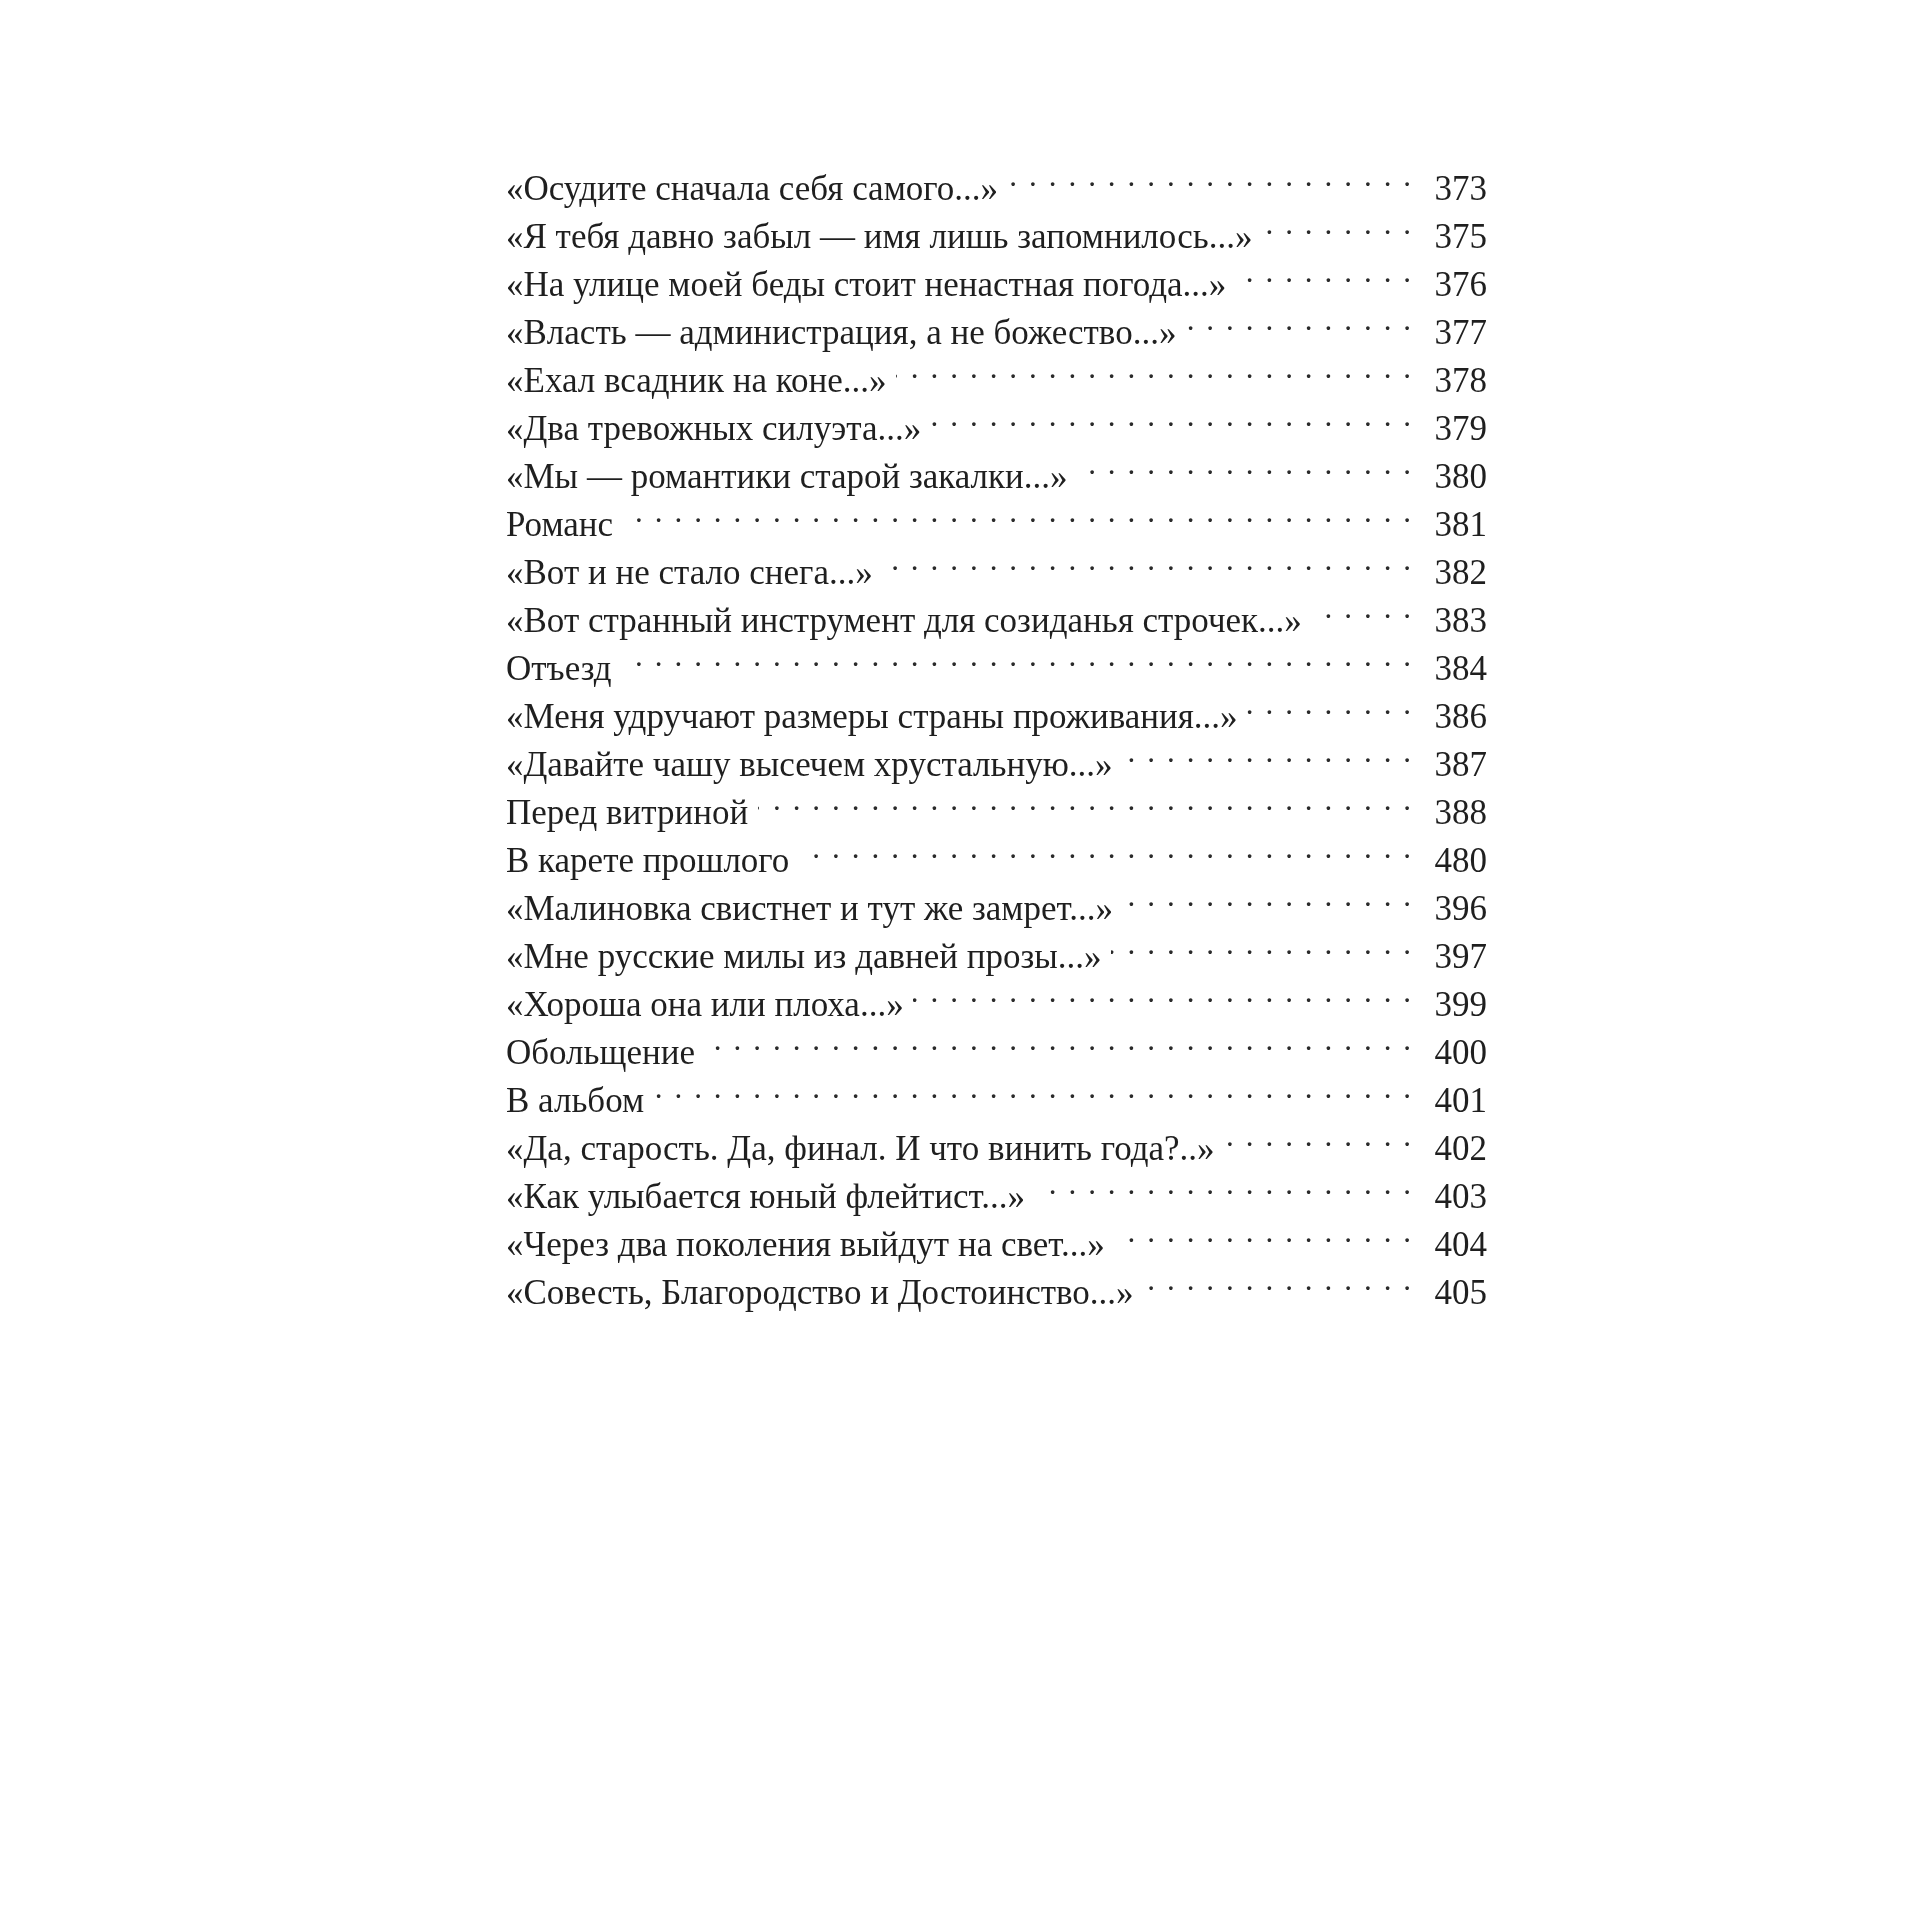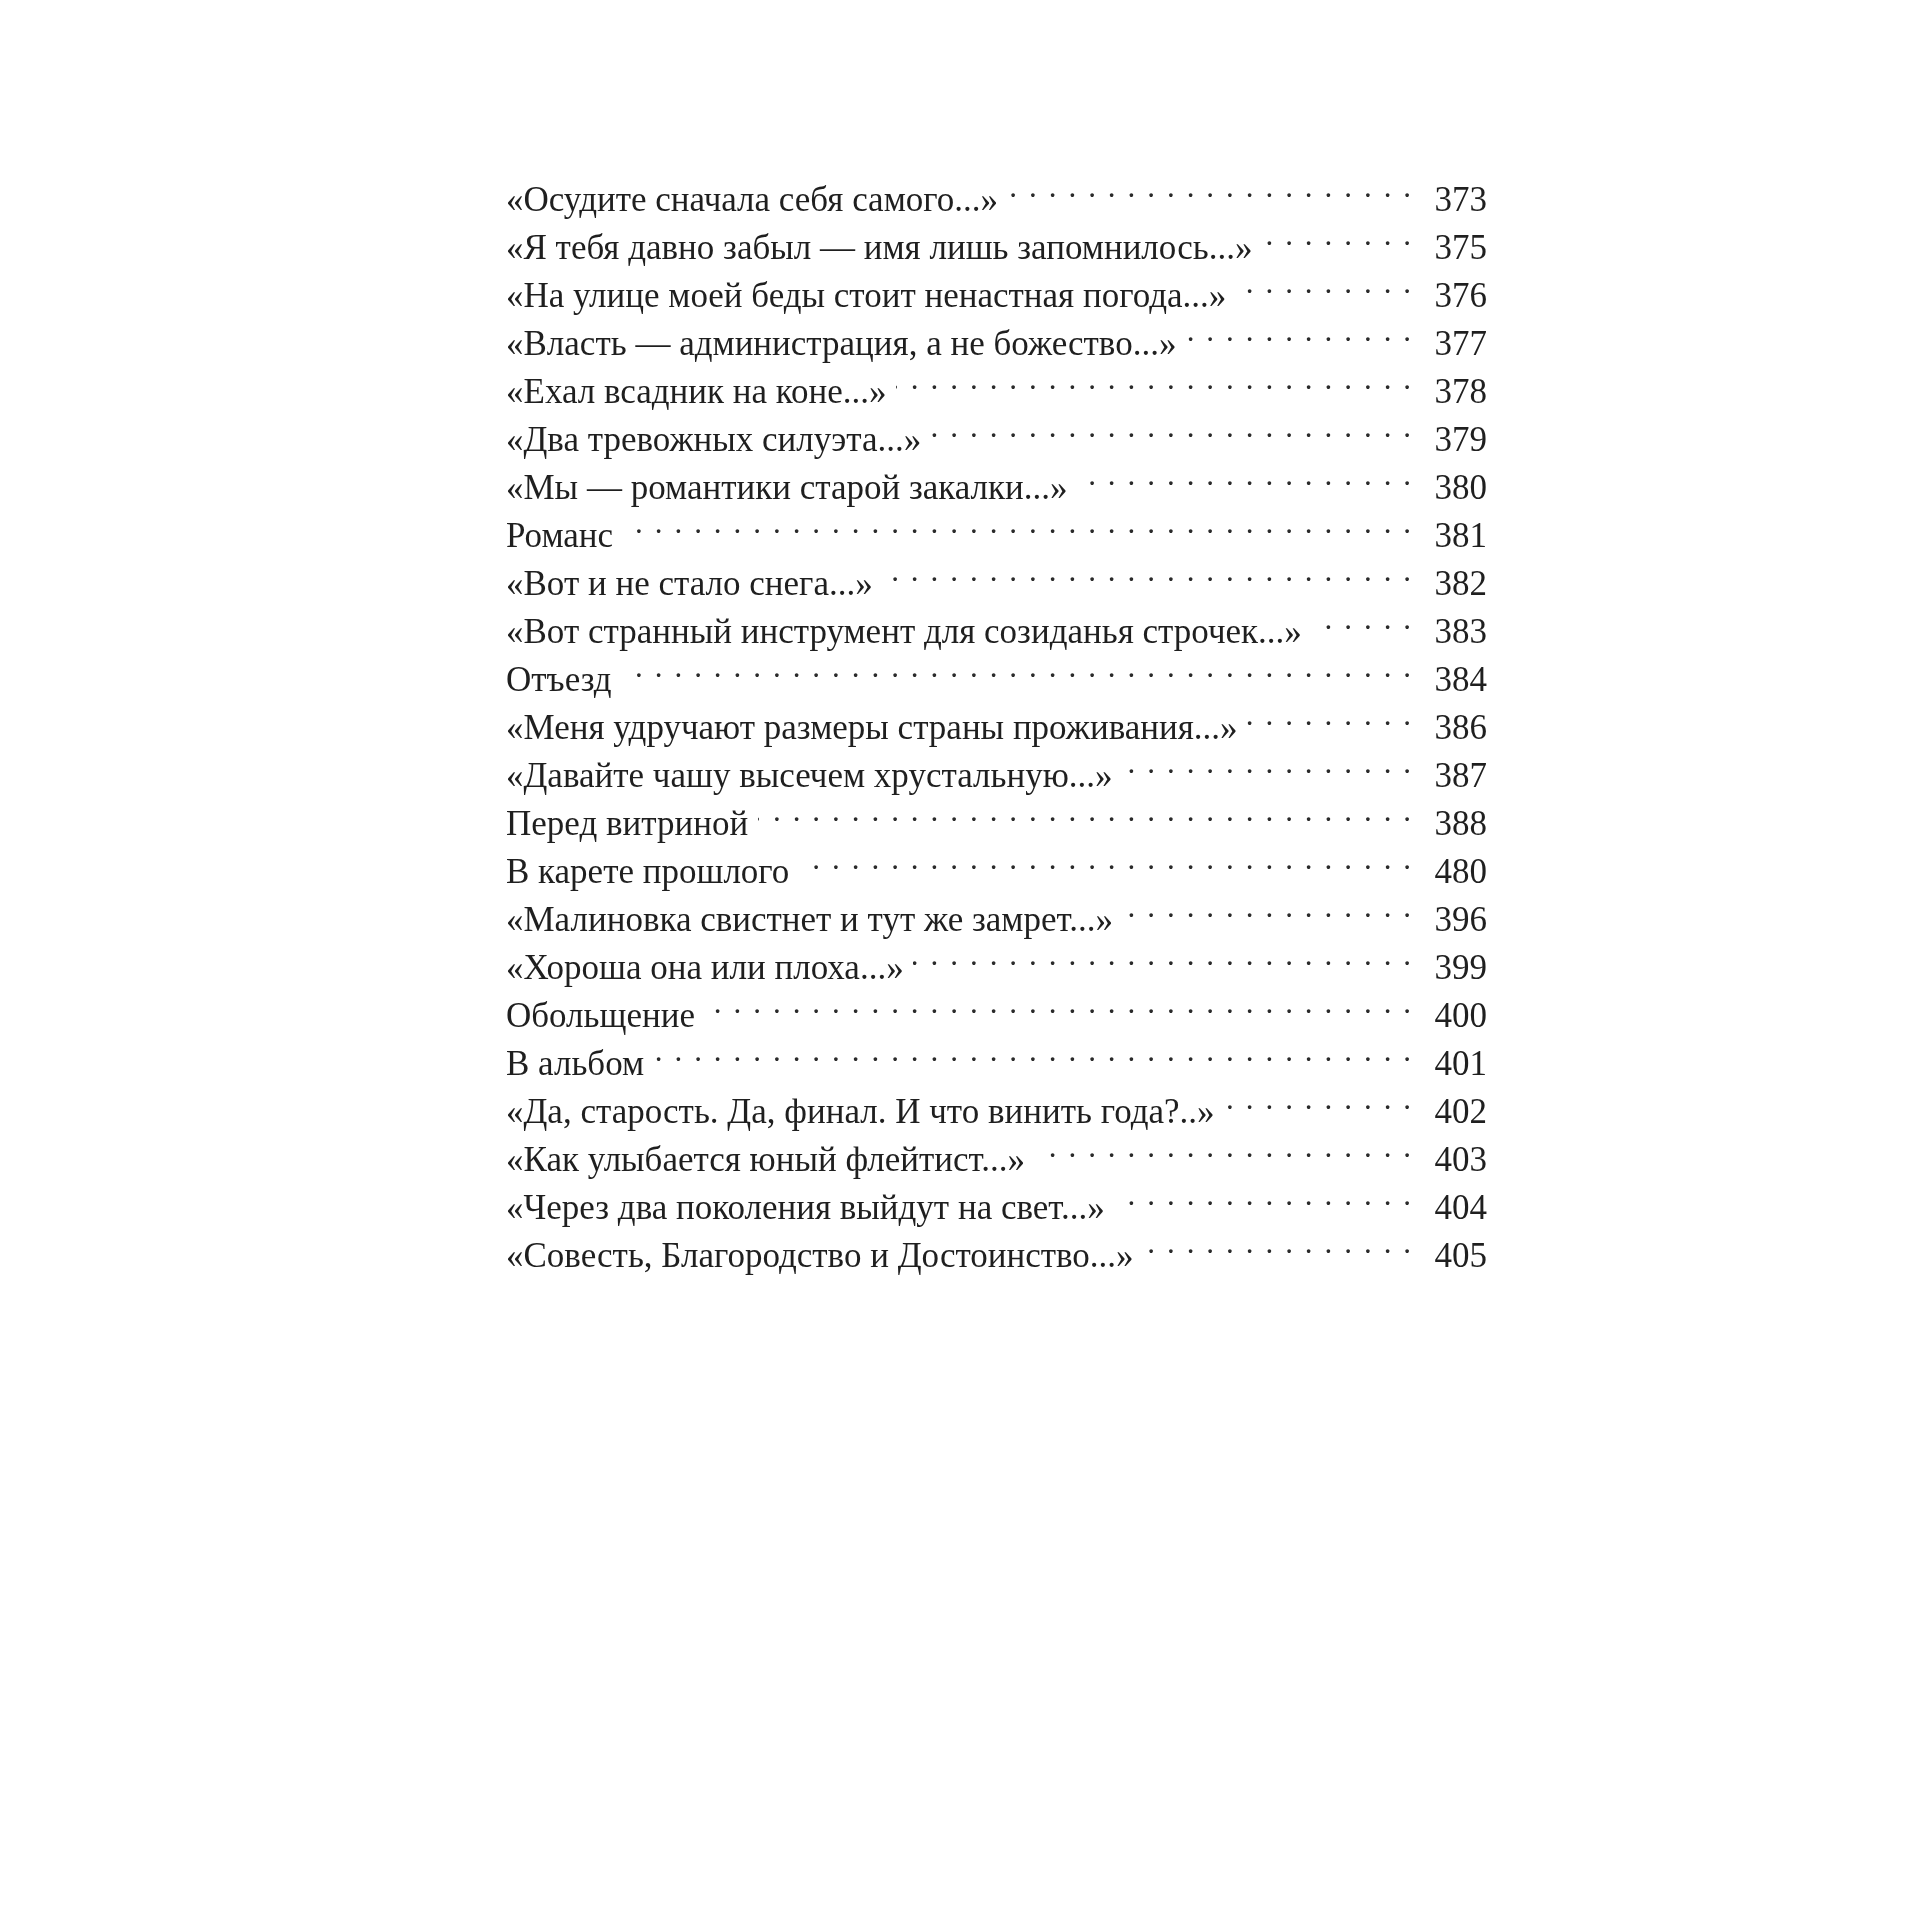--- a/index.html
+++ b/index.html
@@ -11,21 +11,21 @@
       width: 1931px;
       height: 1931px;
       position: relative;
       overflow: hidden;
       font-family: "Liberation Serif", "DejaVu Serif", serif;
       color: #1f1f1f;
     }
     .toc {
       position: absolute;
       left: 506px;
-      top: 140px;
+      top: 129px;
       width: 981px;
     }
     .toc-row {
       display: flex;
       align-items: baseline;
       height: 48px;
       line-height: 48px;
       font-size: 35px;
       white-space: nowrap;
     }
@@ -135,20 +135,25 @@
       <span class="toc-title">В карете прошлого</span>
       <span class="toc-leader"></span>
       <span class="toc-page">480</span>
     </div>
   <div class="toc-row">
       <span class="toc-title">«Малиновка свистнет и тут же замрет...»</span>
       <span class="toc-leader"></span>
       <span class="toc-page">396</span>
     </div>
   <div class="toc-row">
+      <span class="toc-title">«Мне русские милы из давней прозы...»</span>
+      <span class="toc-leader"></span>
+      <span class="toc-page">397</span>
+    </div>
+  <div class="toc-row">
       <span class="toc-title">«Хороша она или плоха...»</span>
       <span class="toc-leader"></span>
       <span class="toc-page">399</span>
     </div>
   <div class="toc-row">
       <span class="toc-title">Обольщение</span>
       <span class="toc-leader"></span>
       <span class="toc-page">400</span>
     </div>
   <div class="toc-row">

